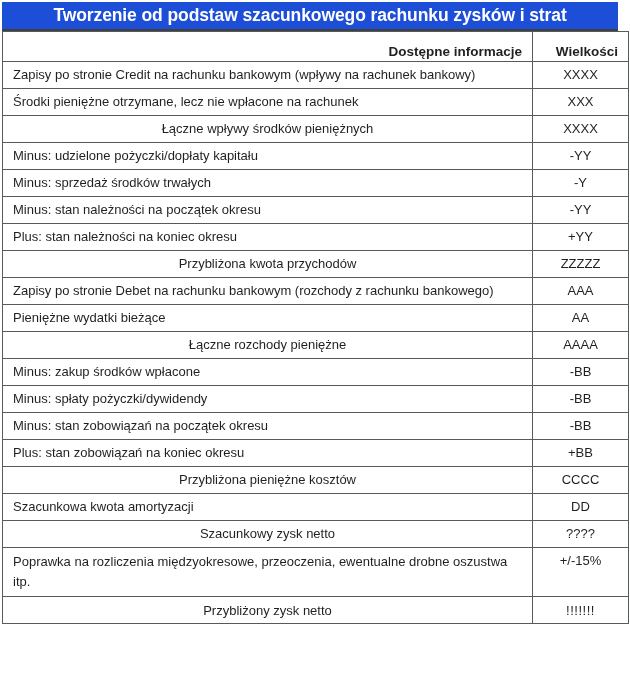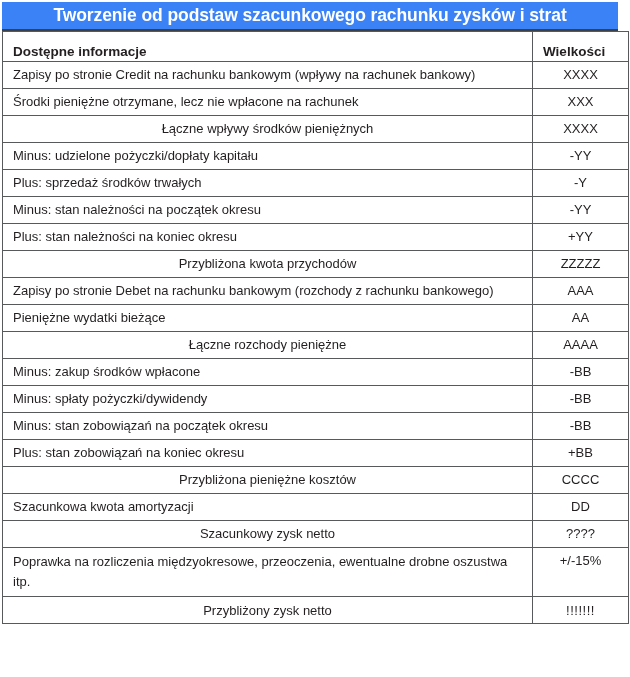--- a/index.html
+++ b/index.html
@@ -21,21 +21,21 @@
     width: 630px;
     height: 677px;
     box-sizing: border-box;
     overflow: hidden;
   }
 
   
   .title-bar {
     margin: 2px 12px 0 2px;
     height: 29px;
-    background: #3b82f6;
+    background: #1d4ed8;
     border-bottom: 2px solid #3f4042;
     display: flex;
     align-items: center;
     justify-content: center;
     box-sizing: border-box;
   }
   .title-text {
     color: #ffffff;
     font-size: 17.5px;
     font-weight: bold;
@@ -64,21 +64,21 @@
     vertical-align: middle;
     box-sizing: border-box;
     background: #ffffff;
   }
 
   
   .ledger-table thead th {
     height: 25px;
     font-weight: bold;
     font-size: 13.5px;
-    text-align: left;
+    text-align: right;
     padding-top: 11px;
   }
 
   
   .ledger-table tbody td {
     height: 27px;
   }
   td.cell-info          { text-align: left;  }
   td.cell-info.is-total { text-align: center; }
   td.cell-value         { text-align: center; }
@@ -121,21 +121,21 @@
         </tr>
         <tr>
           <td class="cell-info is-total">Łączne wpływy środków pieniężnych</td>
           <td class="cell-value">XXXX</td>
         </tr>
         <tr>
           <td class="cell-info">Minus: udzielone pożyczki/dopłaty kapitału</td>
           <td class="cell-value">-YY</td>
         </tr>
         <tr>
-          <td class="cell-info">Plus: sprzedaż środków trwałych</td>
+          <td class="cell-info">Minus: sprzedaż środków trwałych</td>
           <td class="cell-value">-Y</td>
         </tr>
         <tr>
           <td class="cell-info">Minus: stan należności na początek okresu</td>
           <td class="cell-value">-YY</td>
         </tr>
         <tr>
           <td class="cell-info">Plus: stan należności na koniec okresu</td>
           <td class="cell-value">+YY</td>
         </tr>

